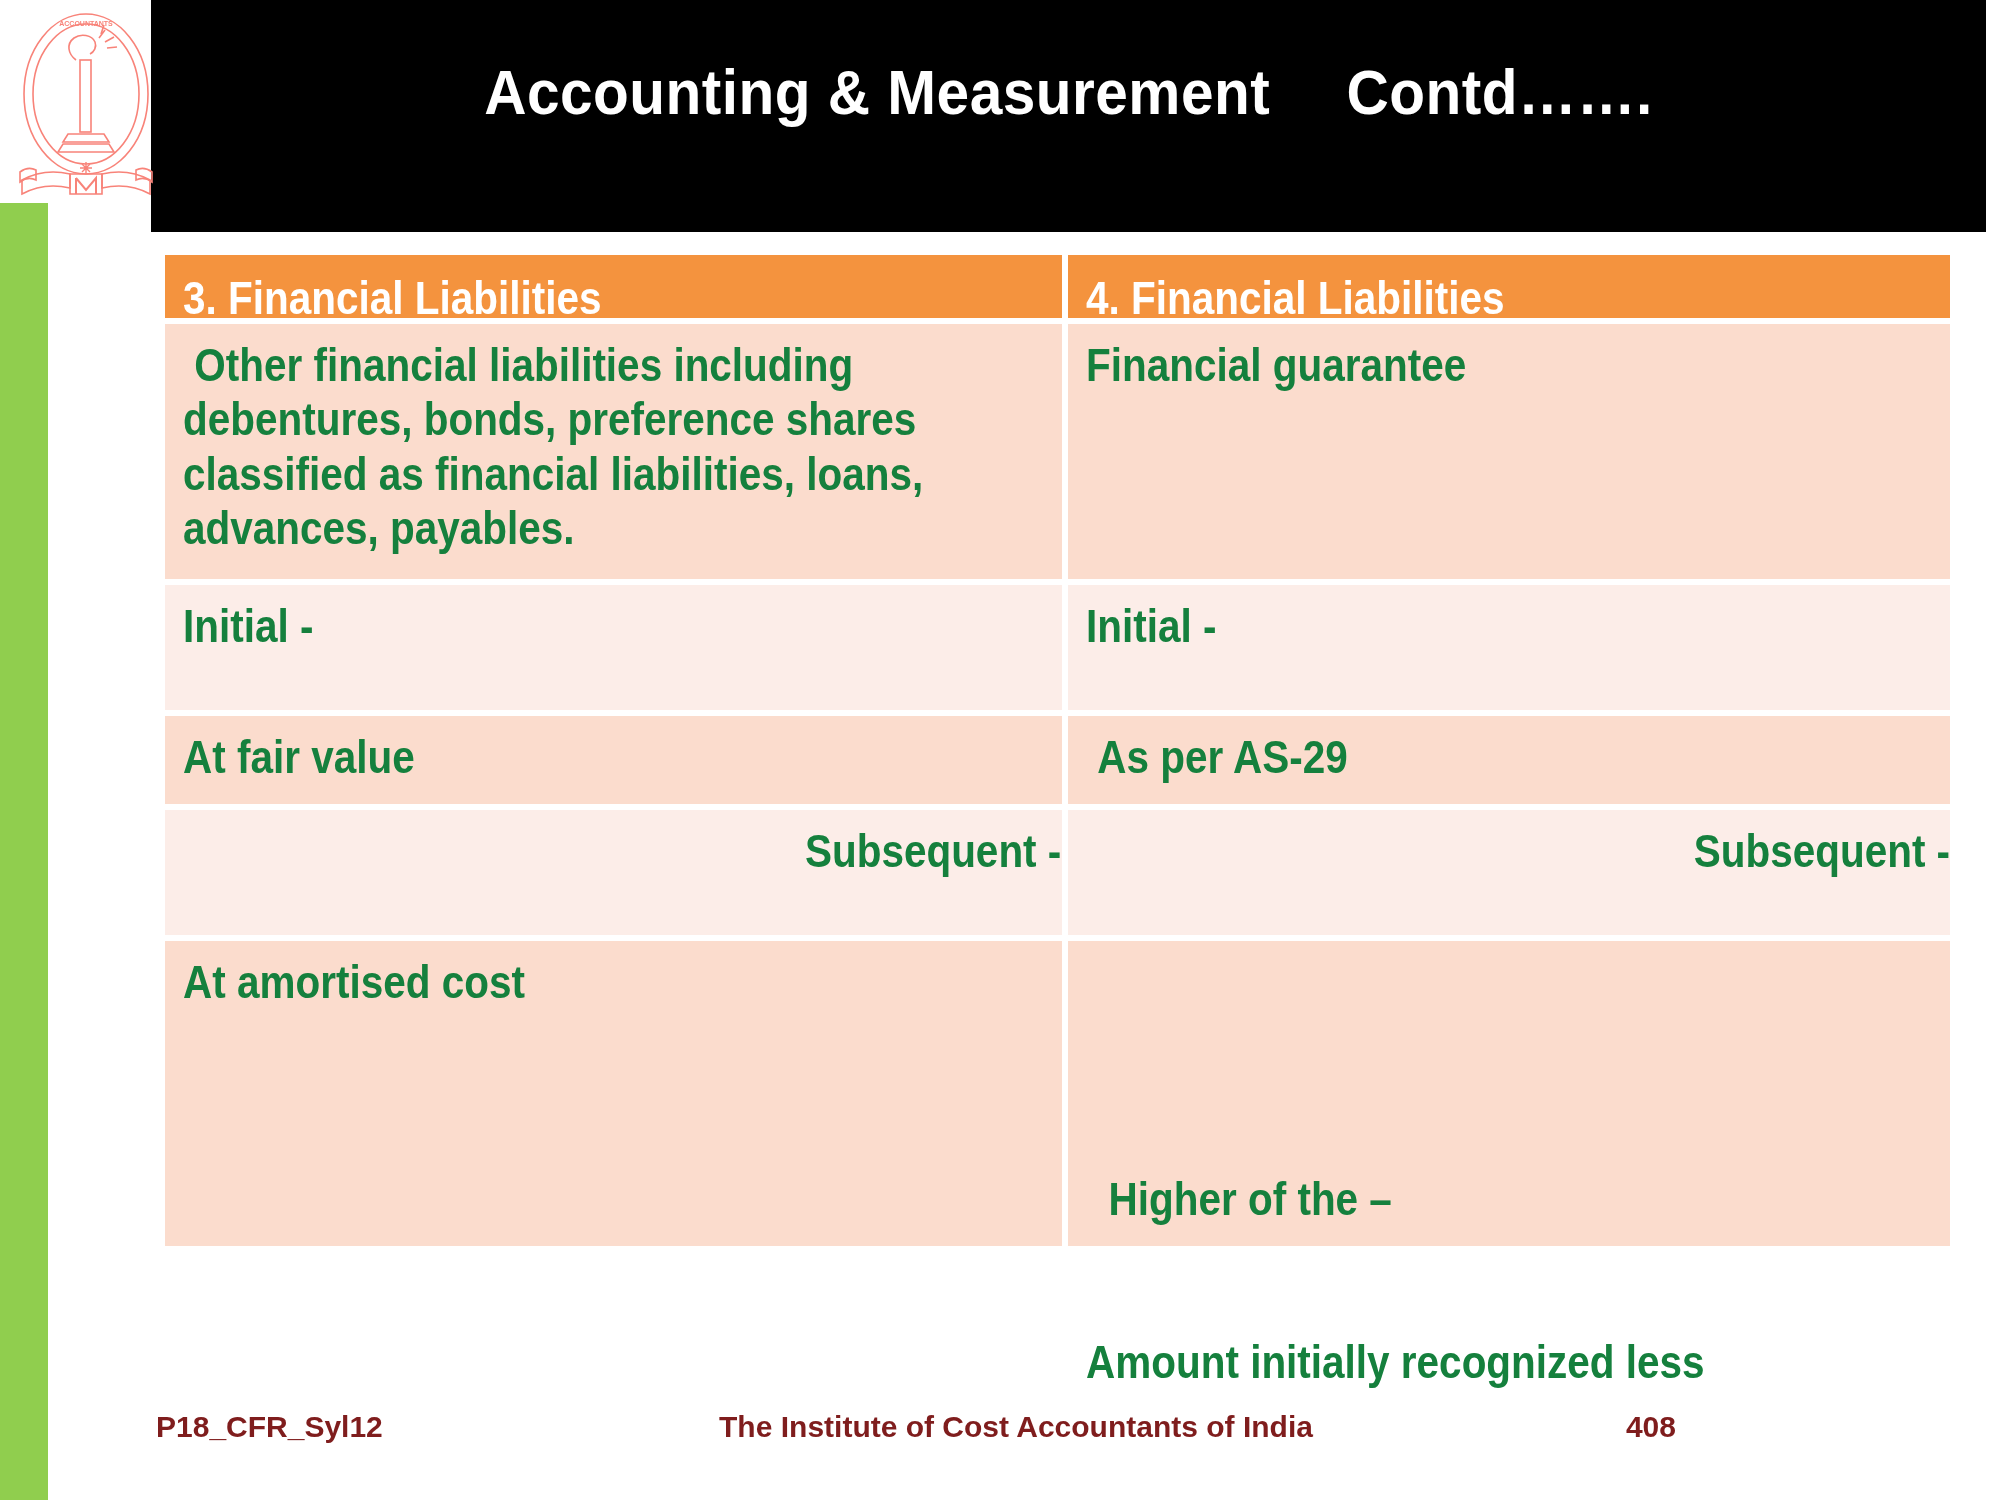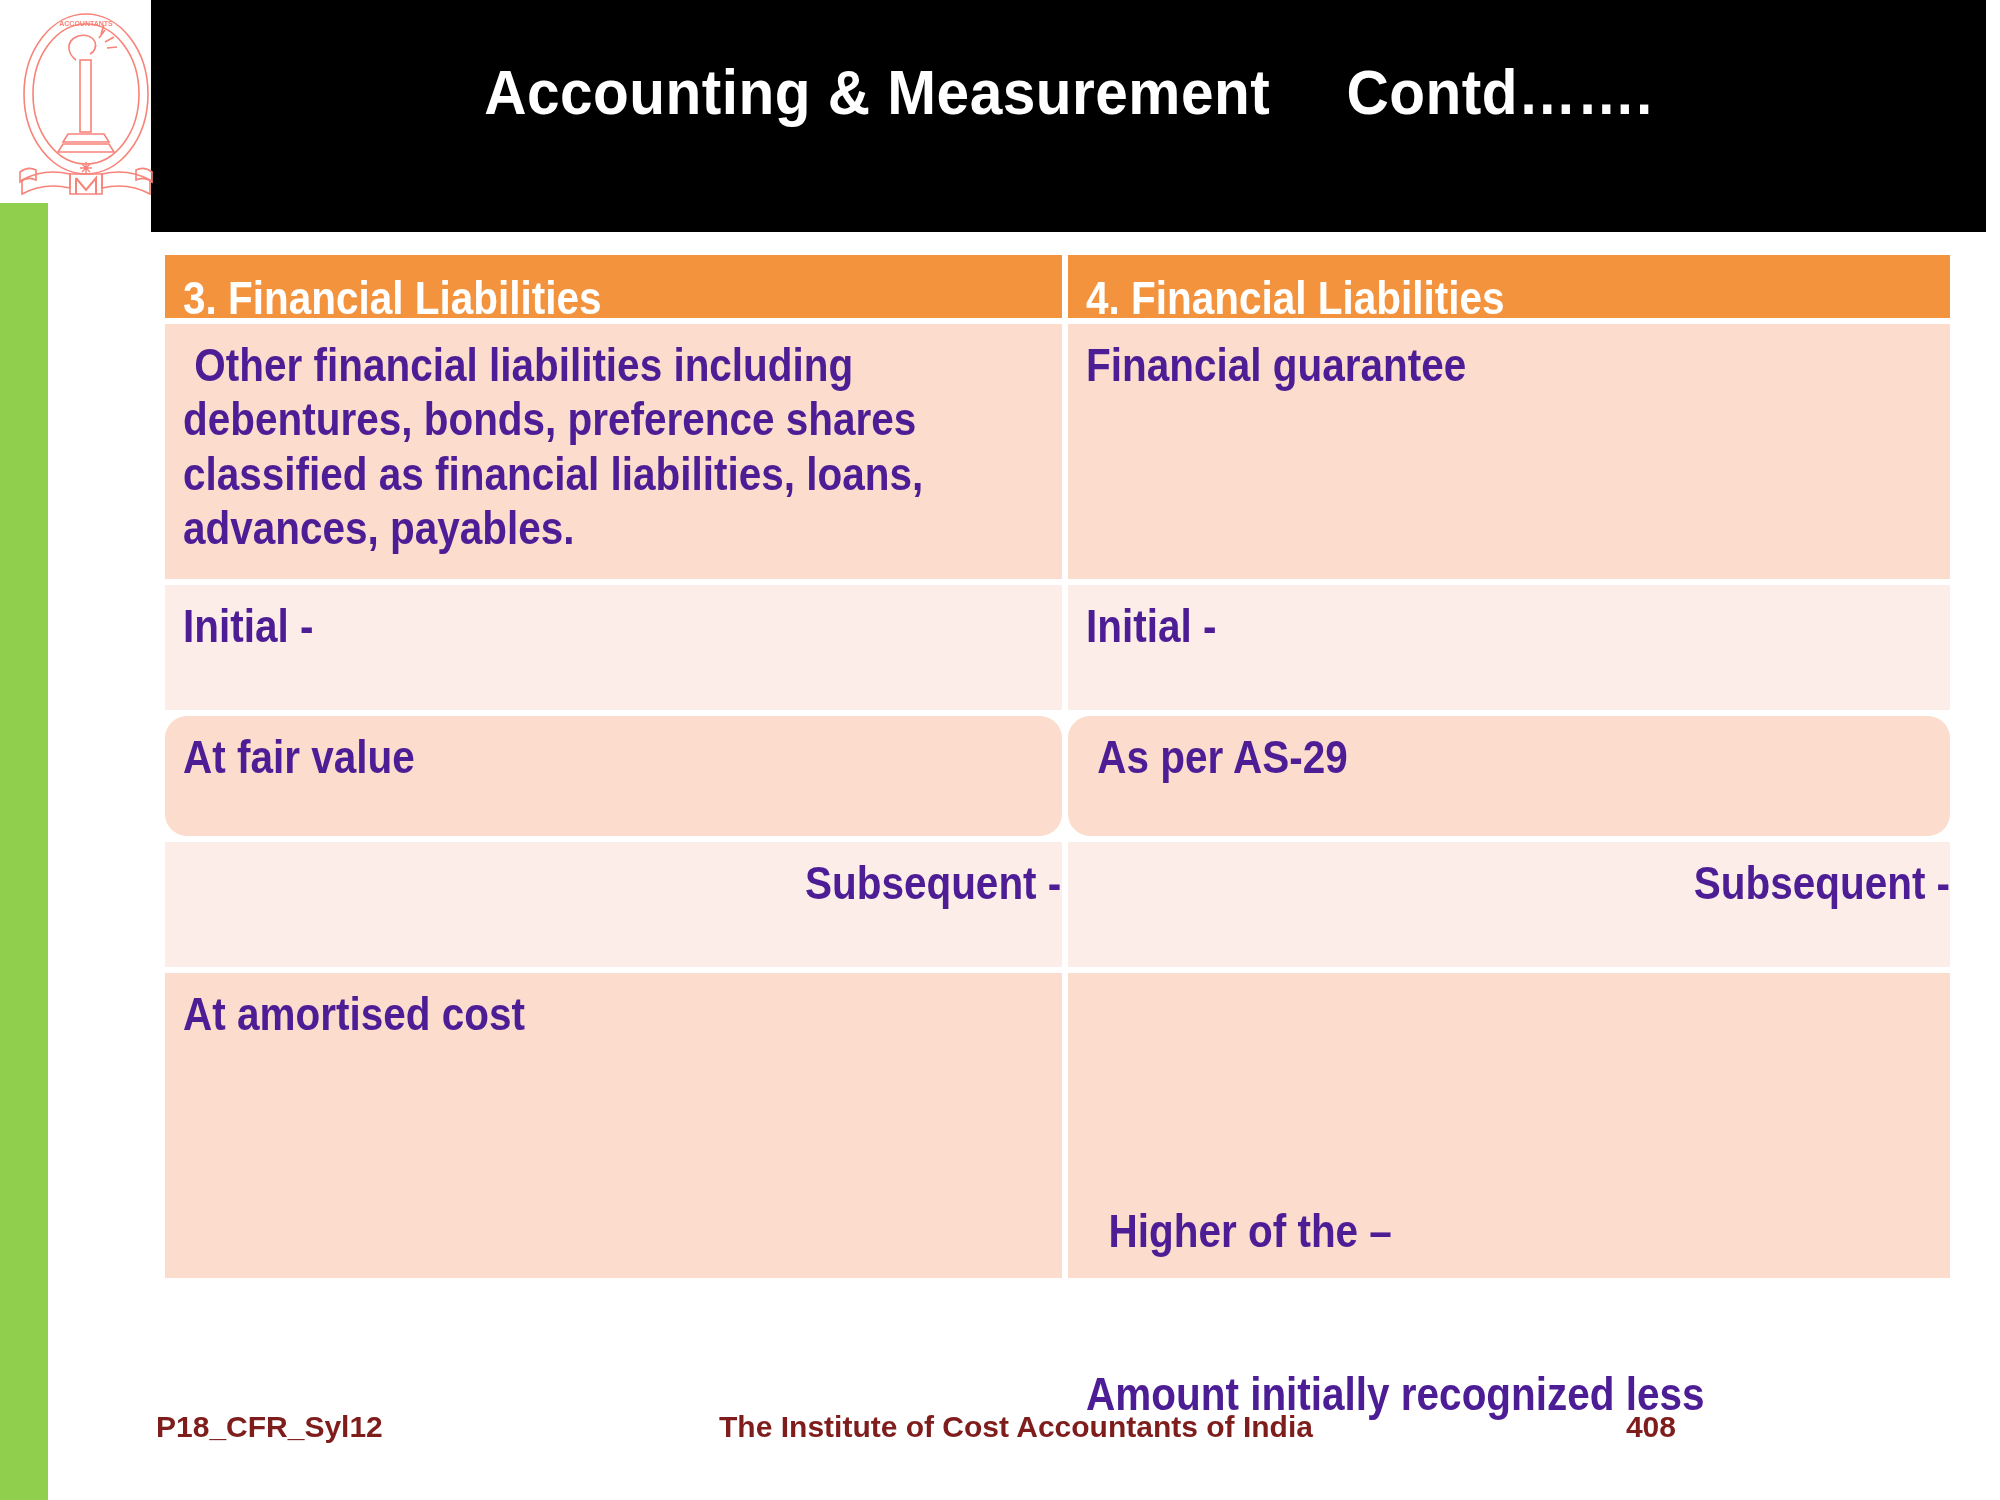--- a/index.html
+++ b/index.html
@@ -56,21 +56,21 @@
     border-spacing:0;
   }
   .row{
     display:flex;
     width:100%;
     margin-bottom:6px;
   }
   .cell{
     padding:14px 0 14px 18px;
     font-weight:bold;
-    color:#4c1d95;
+    color:#15803d;
     line-height:1.18;
     font-size:46px;
     white-space:pre-wrap;
     transform-origin:left top;
   }
   .cell .inner{
     display:block;
     transform:scaleX(0.88);
     transform-origin:left top;
     width:113.6%;
@@ -82,21 +82,21 @@
   .hdr{ background:#F4933E; color:#ffffff; }
   .hdr .inner{ font-size:46px; }
   .row-hdr .cell{ height:63px; padding-top:16px; }
 
   
   .shade-a{ background:#FBDCCD; }
   .shade-b{ background:#FCEDE8; }
 
   .r1 .cell{ height:255px; }
   .r2 .cell{ height:125px; }
-  .r3 .cell{ height:120px;border-radius:22px; }
+  .r3 .cell{ height:88px; }
   .r4 .cell{ height:125px;text-align:right; }
   .r5 .cell{ height:305px; }
 
   .indent{ display:block; }
 
   
   #footer{
     position:absolute;
     left:16px; top:1410px; width:2000px; height:60px;
     color:#7f1d1d;

